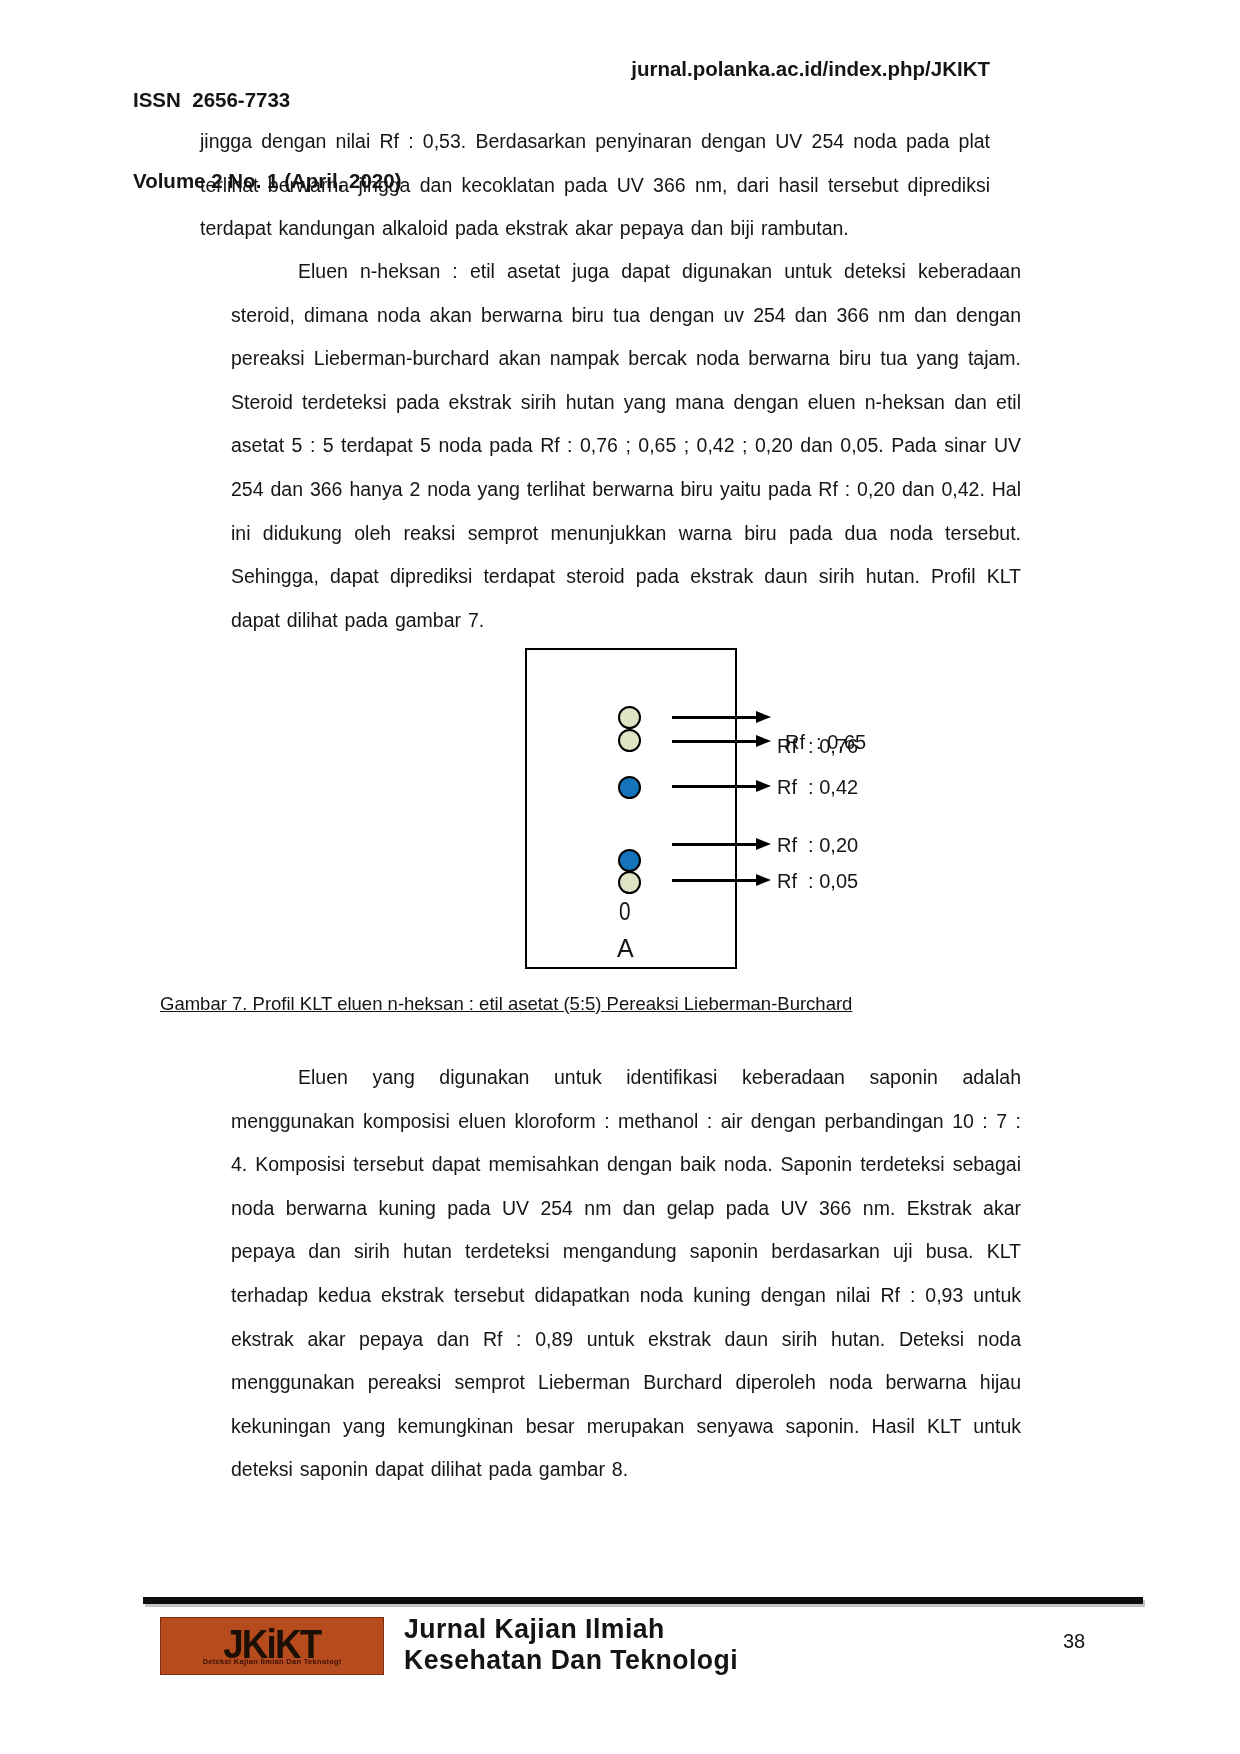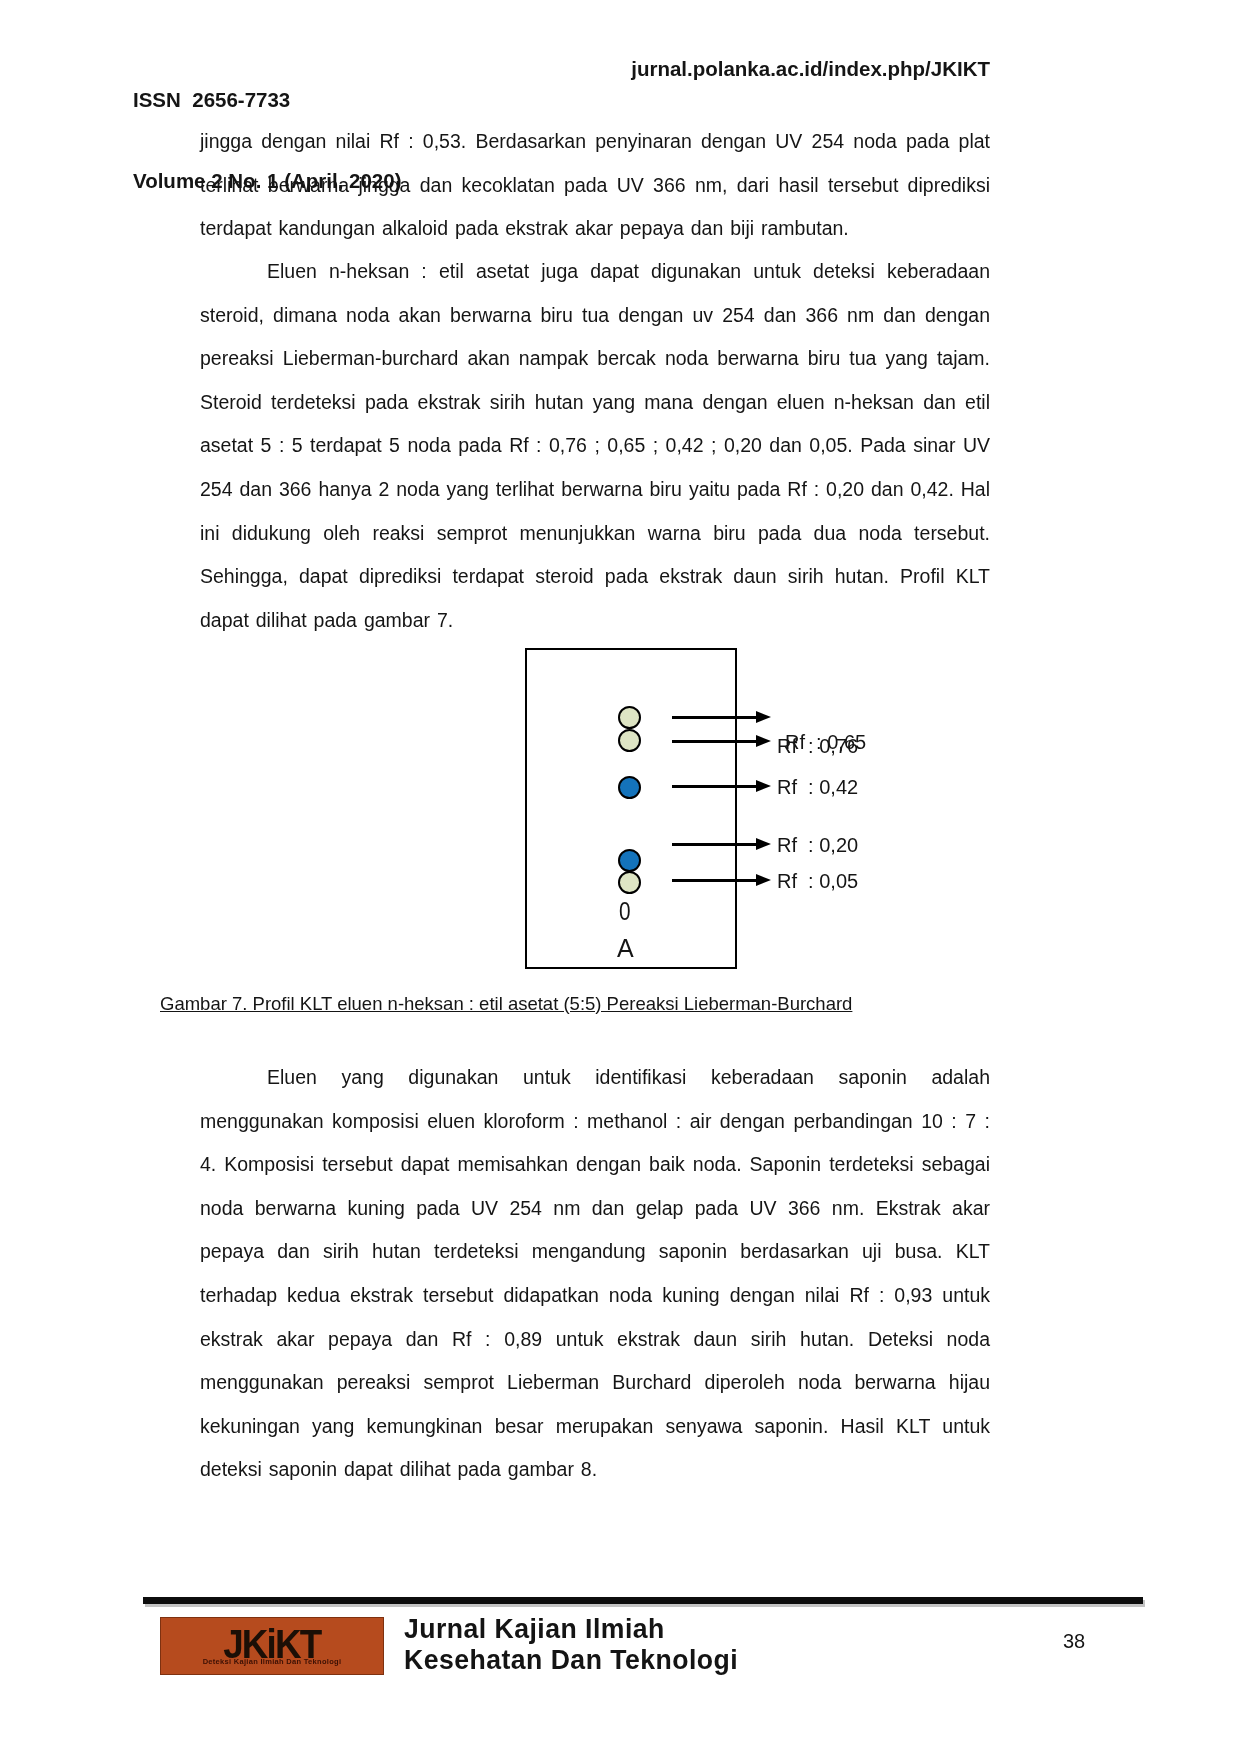--- a/index.html
+++ b/index.html
@@ -13,21 +13,21 @@
   }
   
   .hdr-left{position:absolute;left:133px;top:32px;font-size:20.5px;font-weight:bold;line-height:27px;white-space:pre;}
   .hdr-right{position:absolute;right:250px;top:45px;font-size:20.5px;font-weight:bold;white-space:pre;margin-top:12px;}
   
   .para{
     position:absolute;left:200px;width:790px;
     font-size:19.5px;line-height:43.6px;
     text-align:justify;word-spacing:1.5px;
   }
-  .para.indent{text-indent:67px;}
+  .para.indent{text-indent:67px;margin-left:31px;}
   .p1{top:120px;}
   .p2{top:250px;}
   .p3{top:1056px;}
   
   .tlc-plate{position:absolute;left:525px;top:648px;width:208px;height:317px;border:2px solid #000;background:#fff;}
   .spot{position:absolute;width:23px;height:23px;border-radius:50%;border:2px solid #000;box-sizing:border-box;}
   .spot.pale{background:#dee5c4;}
   .spot.blue{background:#1473bb;}
   .s1{left:618px;top:706px;}
   .s2{left:618px;top:729px;}

